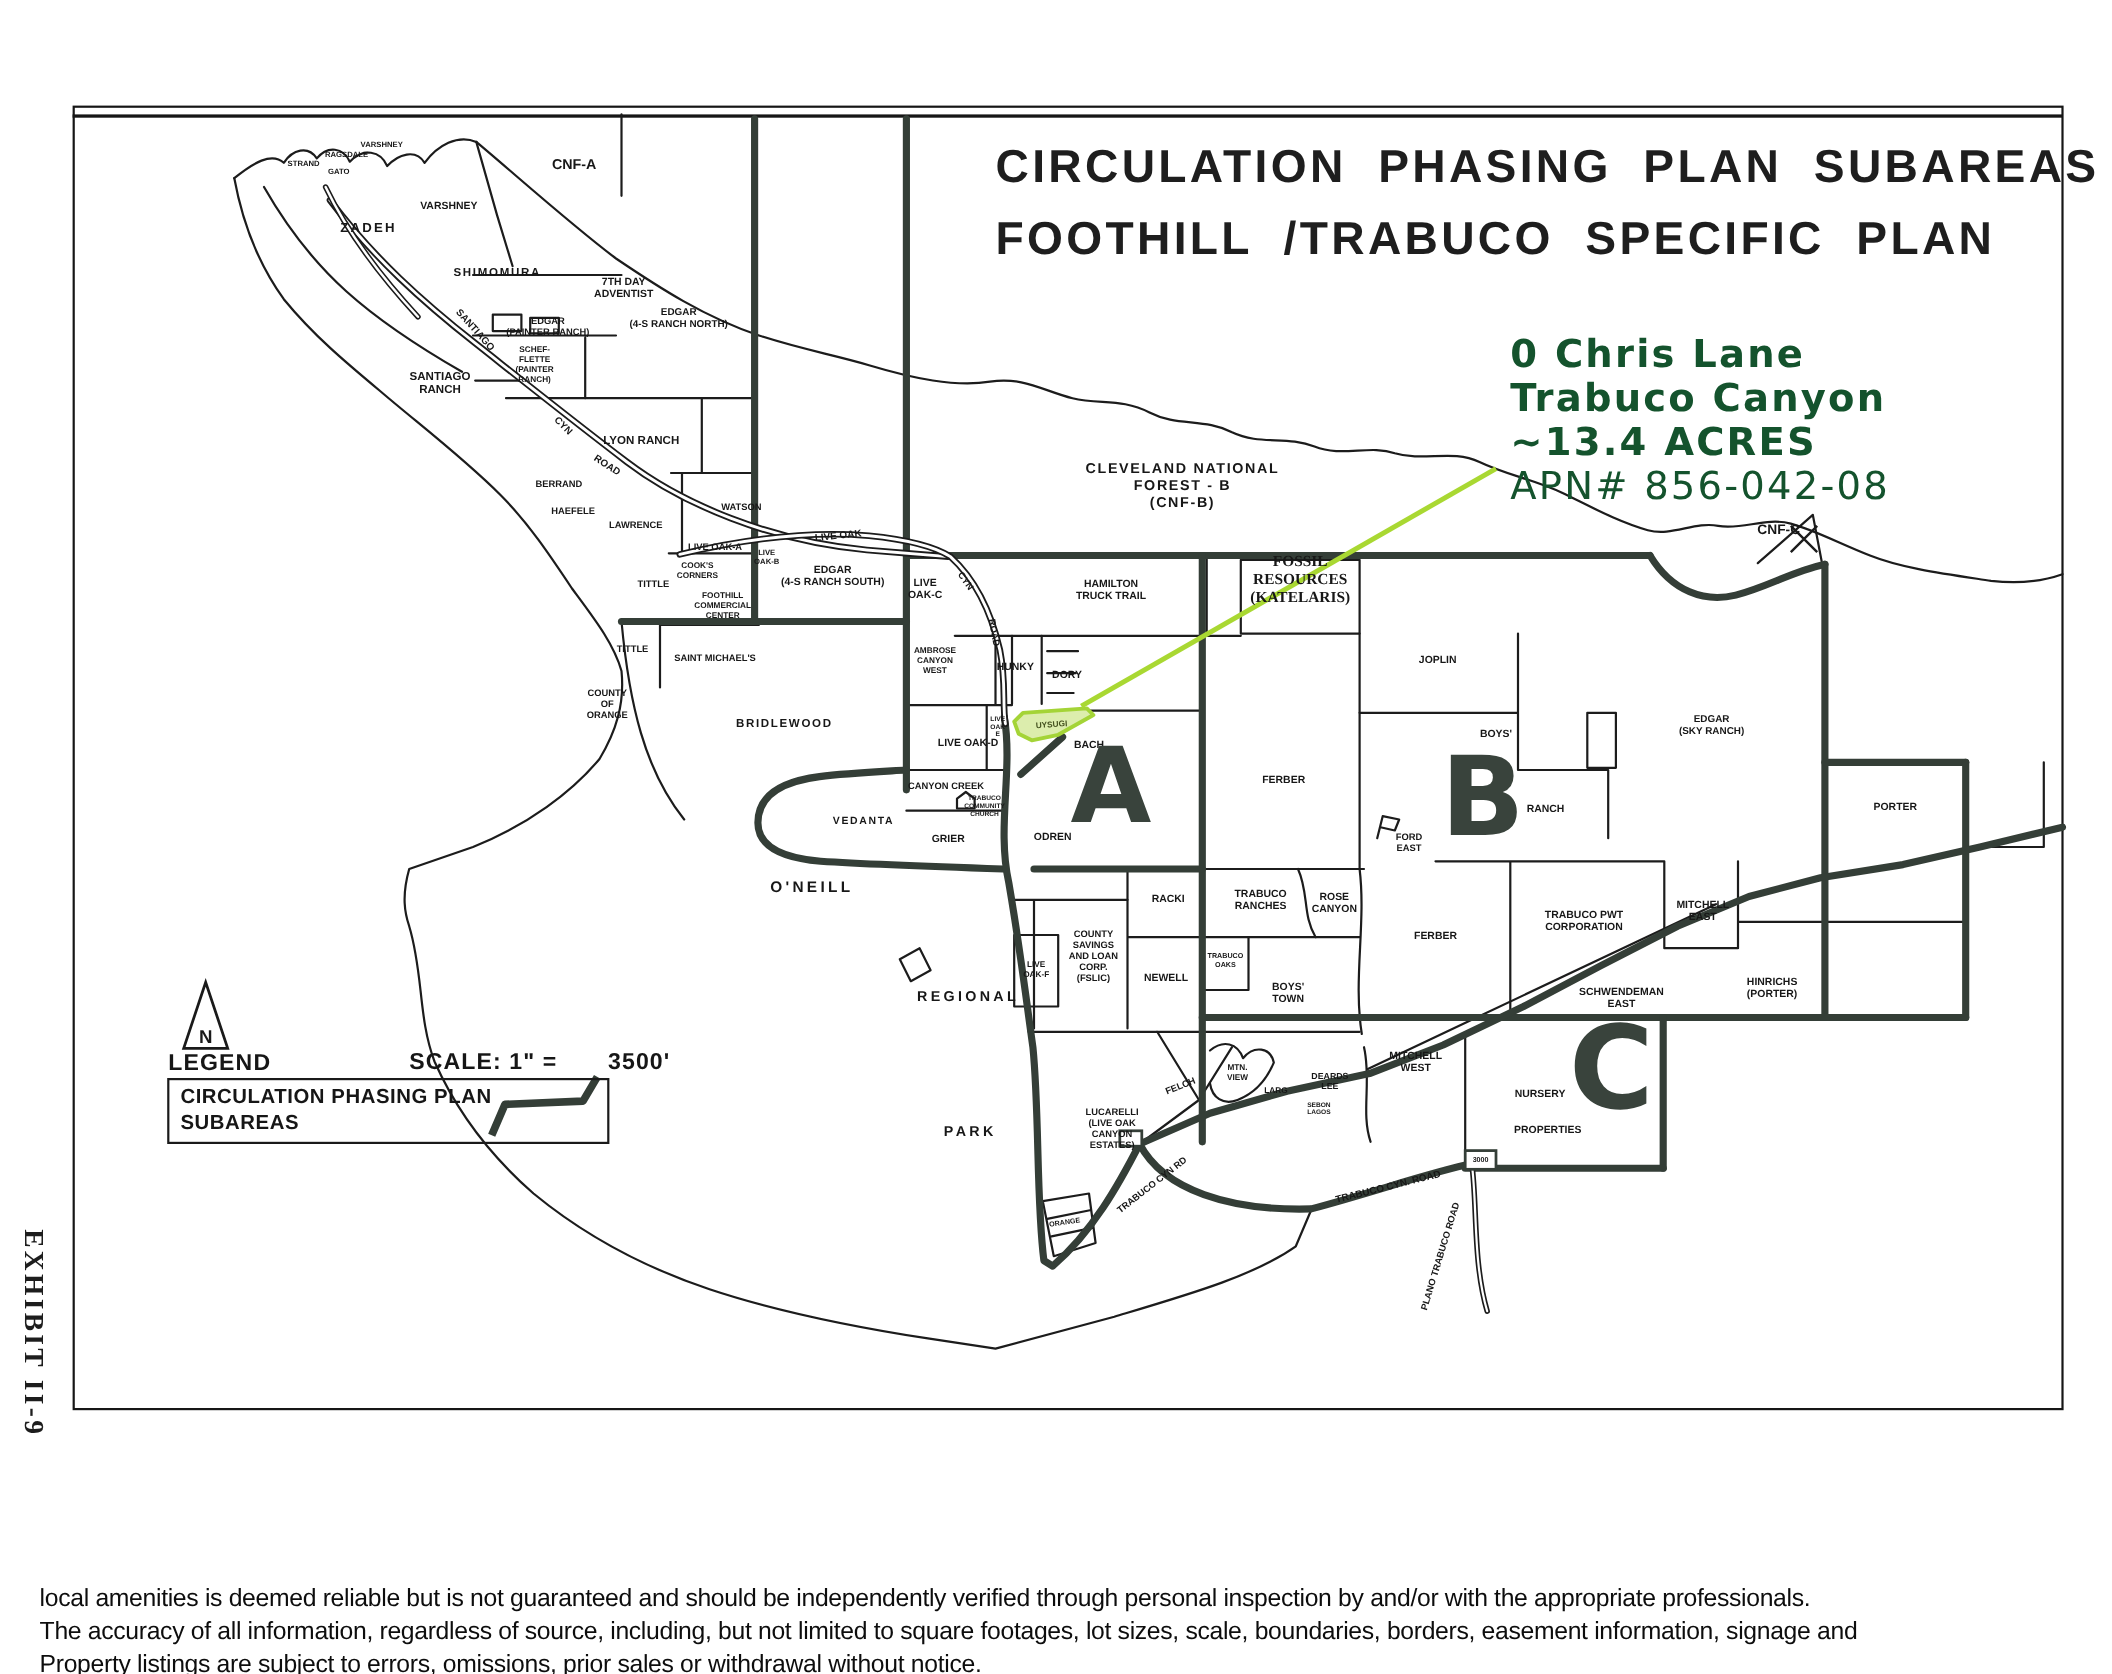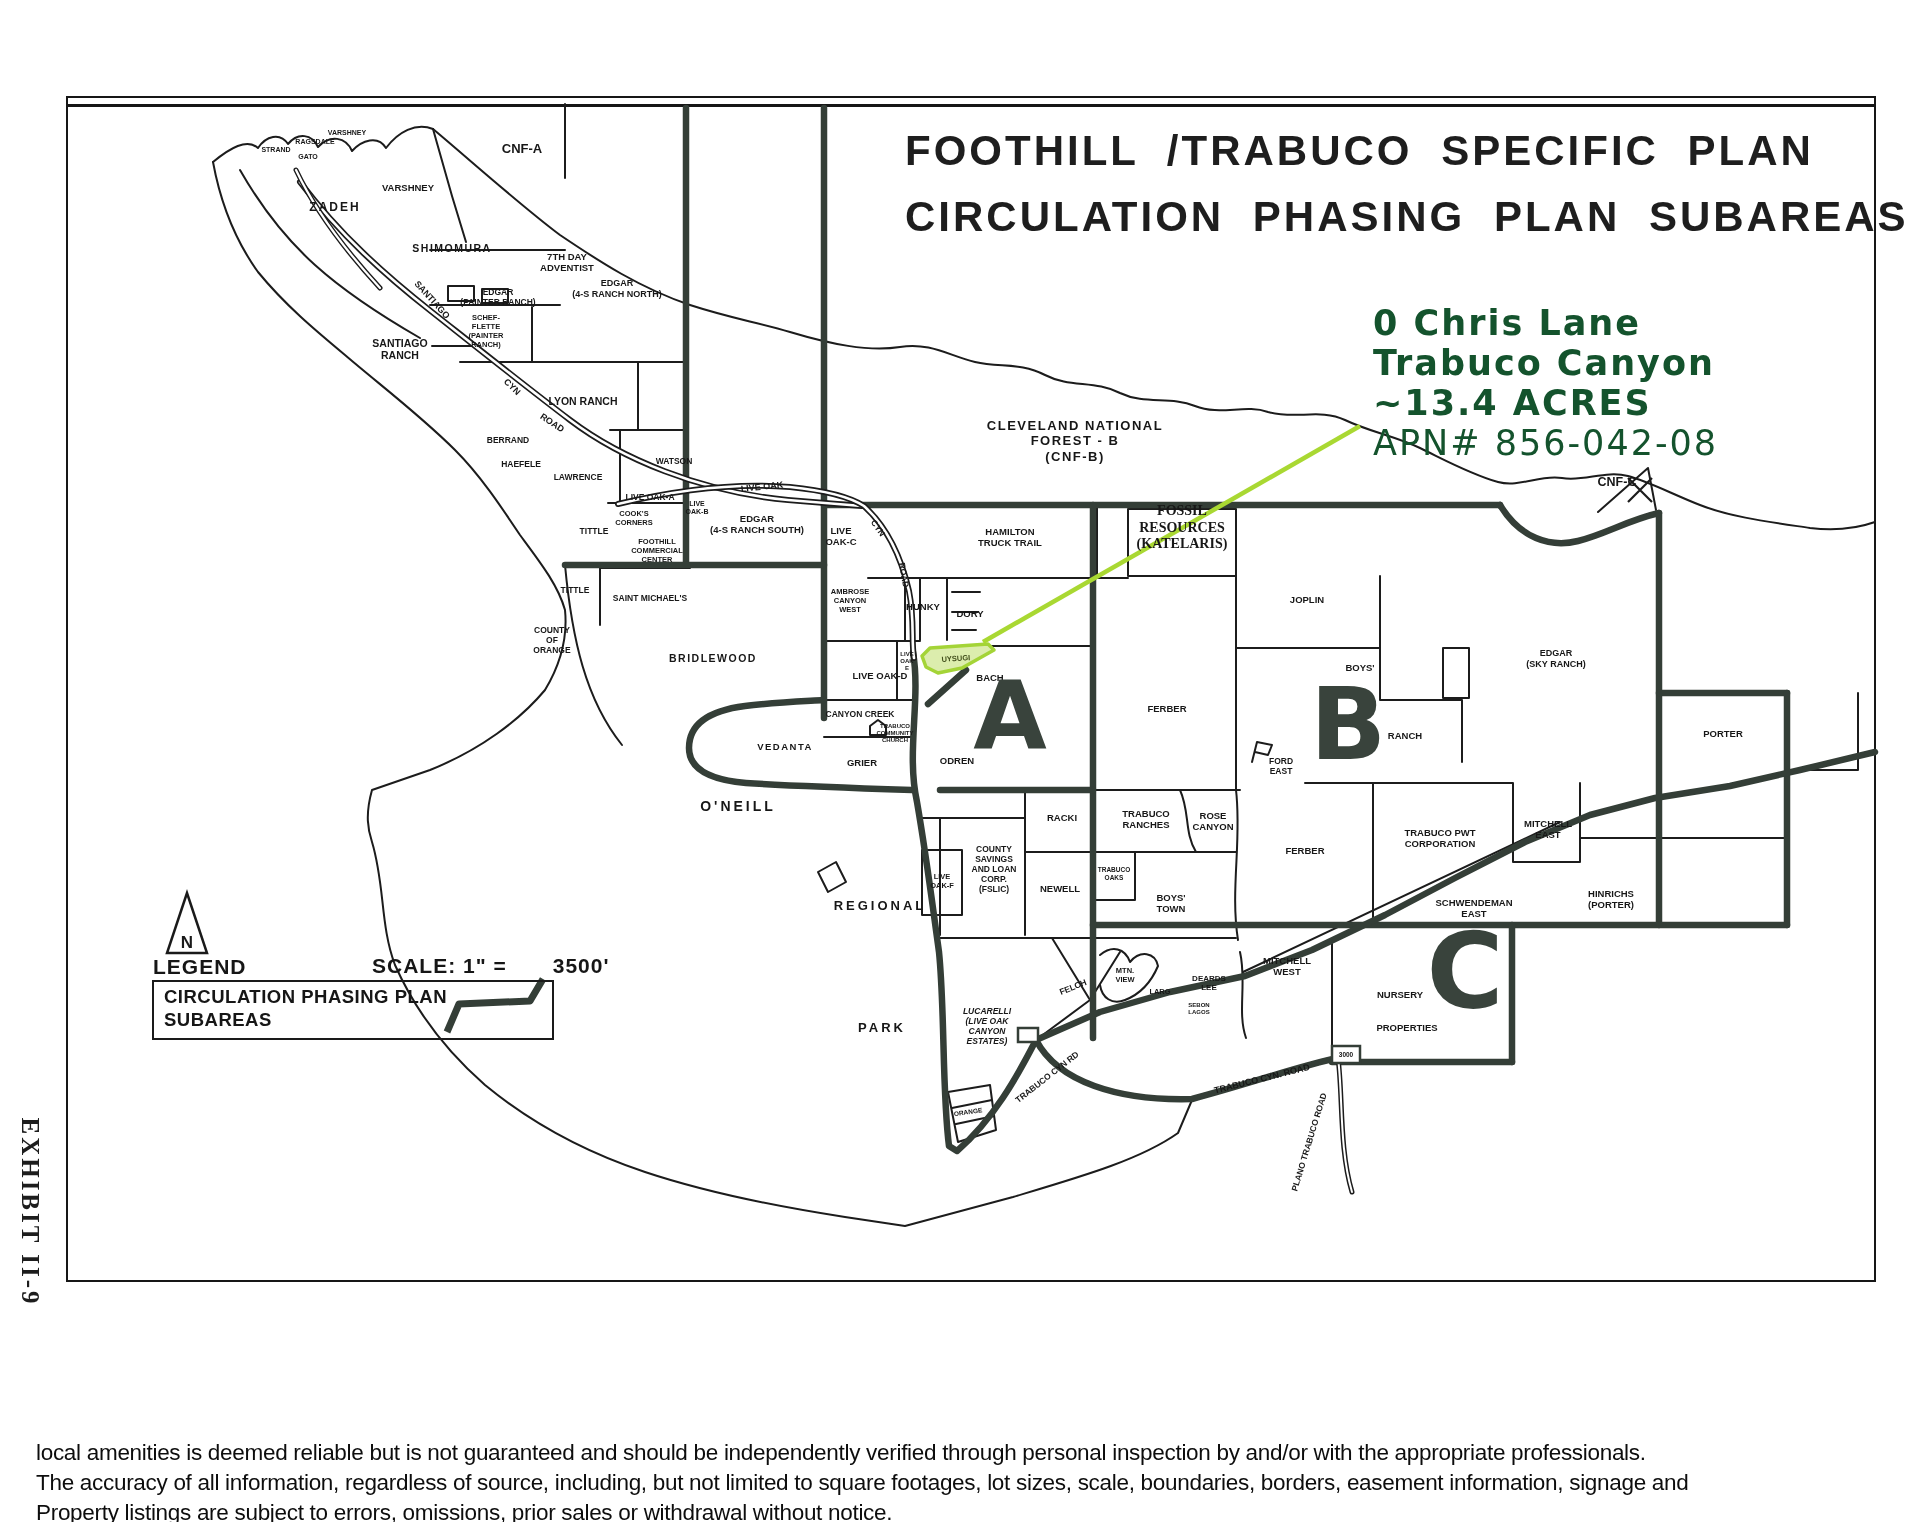--- a/index.html
+++ b/index.html
@@ -409,21 +409,21 @@
         <div>MTN.</div>
         <div>VIEW</div>
       </div>
       <div class="mlabel" style="left: 1160px; top: 992px; font-size: 7.5px; transform: translate(-50%, -50%);">
         <div>LARG</div>
       </div>
       <div class="mlabel" style="left: 1209px; top: 983px; font-size: 8px; transform: translate(-50%, -50%);">
         <div>DEARDS</div>
         <div>LEE</div>
       </div>
-      <div class="mlabel" style="left: 987px; top: 1026px; font-size: 8.5px; transform: translate(-50%, -50%); font-style: italic;">
+      <div class="mlabel" style="left: 1011px; top: 1026px; font-size: 8.5px; transform: translate(-50%, -50%);">
         <div>LUCARELLI</div>
         <div>(LIVE OAK</div>
         <div>CANYON</div>
         <div>ESTATES)</div>
       </div>
       <div class="mlabel" style="left: 882px; top: 1028px; font-size: 13px; letter-spacing: 3px; transform: translate(-50%, -50%);">
         <div>PARK</div>
       </div>
       <div class="mlabel" style="left: 968px; top: 1112px; font-size: 6.5px; transform: translate(-50%, -50%) rotate(-8deg);">
         <div>ORANGE</div>
@@ -460,22 +460,22 @@
       </div>
       <div class="mlabel" style="left: 1309px; top: 1142px; font-size: 8.5px; transform: translate(-50%, -50%) rotate(-73deg);">
         <div>PLANO TRABUCO ROAD</div>
       </div>
       <div class="subletter" style="left: 1010px; top: 716px; font-size: 95px;">A</div>
       <div class="subletter" style="left: 1348px; top: 725px; font-size: 100px;">B</div>
       <div class="subletter" style="left: 1465px; top: 972px; font-size: 105px;">C</div>
     </div>
 
   <div class="abs" id="map-title">
+    <div class="tline">CIRCULATION PHASING PLAN SUBAREAS</div>
     <div class="tline">FOOTHILL /TRABUCO SPECIFIC PLAN</div>
-    <div class="tline">CIRCULATION PHASING PLAN SUBAREAS</div>
   </div>
 
   <div class="abs" id="annotation">
     <div class="a-bold">0 Chris Lane</div>
     <div class="a-bold">Trabuco Canyon</div>
     <div class="a-bold">~13.4 ACRES</div>
     <div class="a-reg">APN# 856-042-08</div>
   </div>
 
   <div class="abs" id="legend-heading">LEGEND</div>

